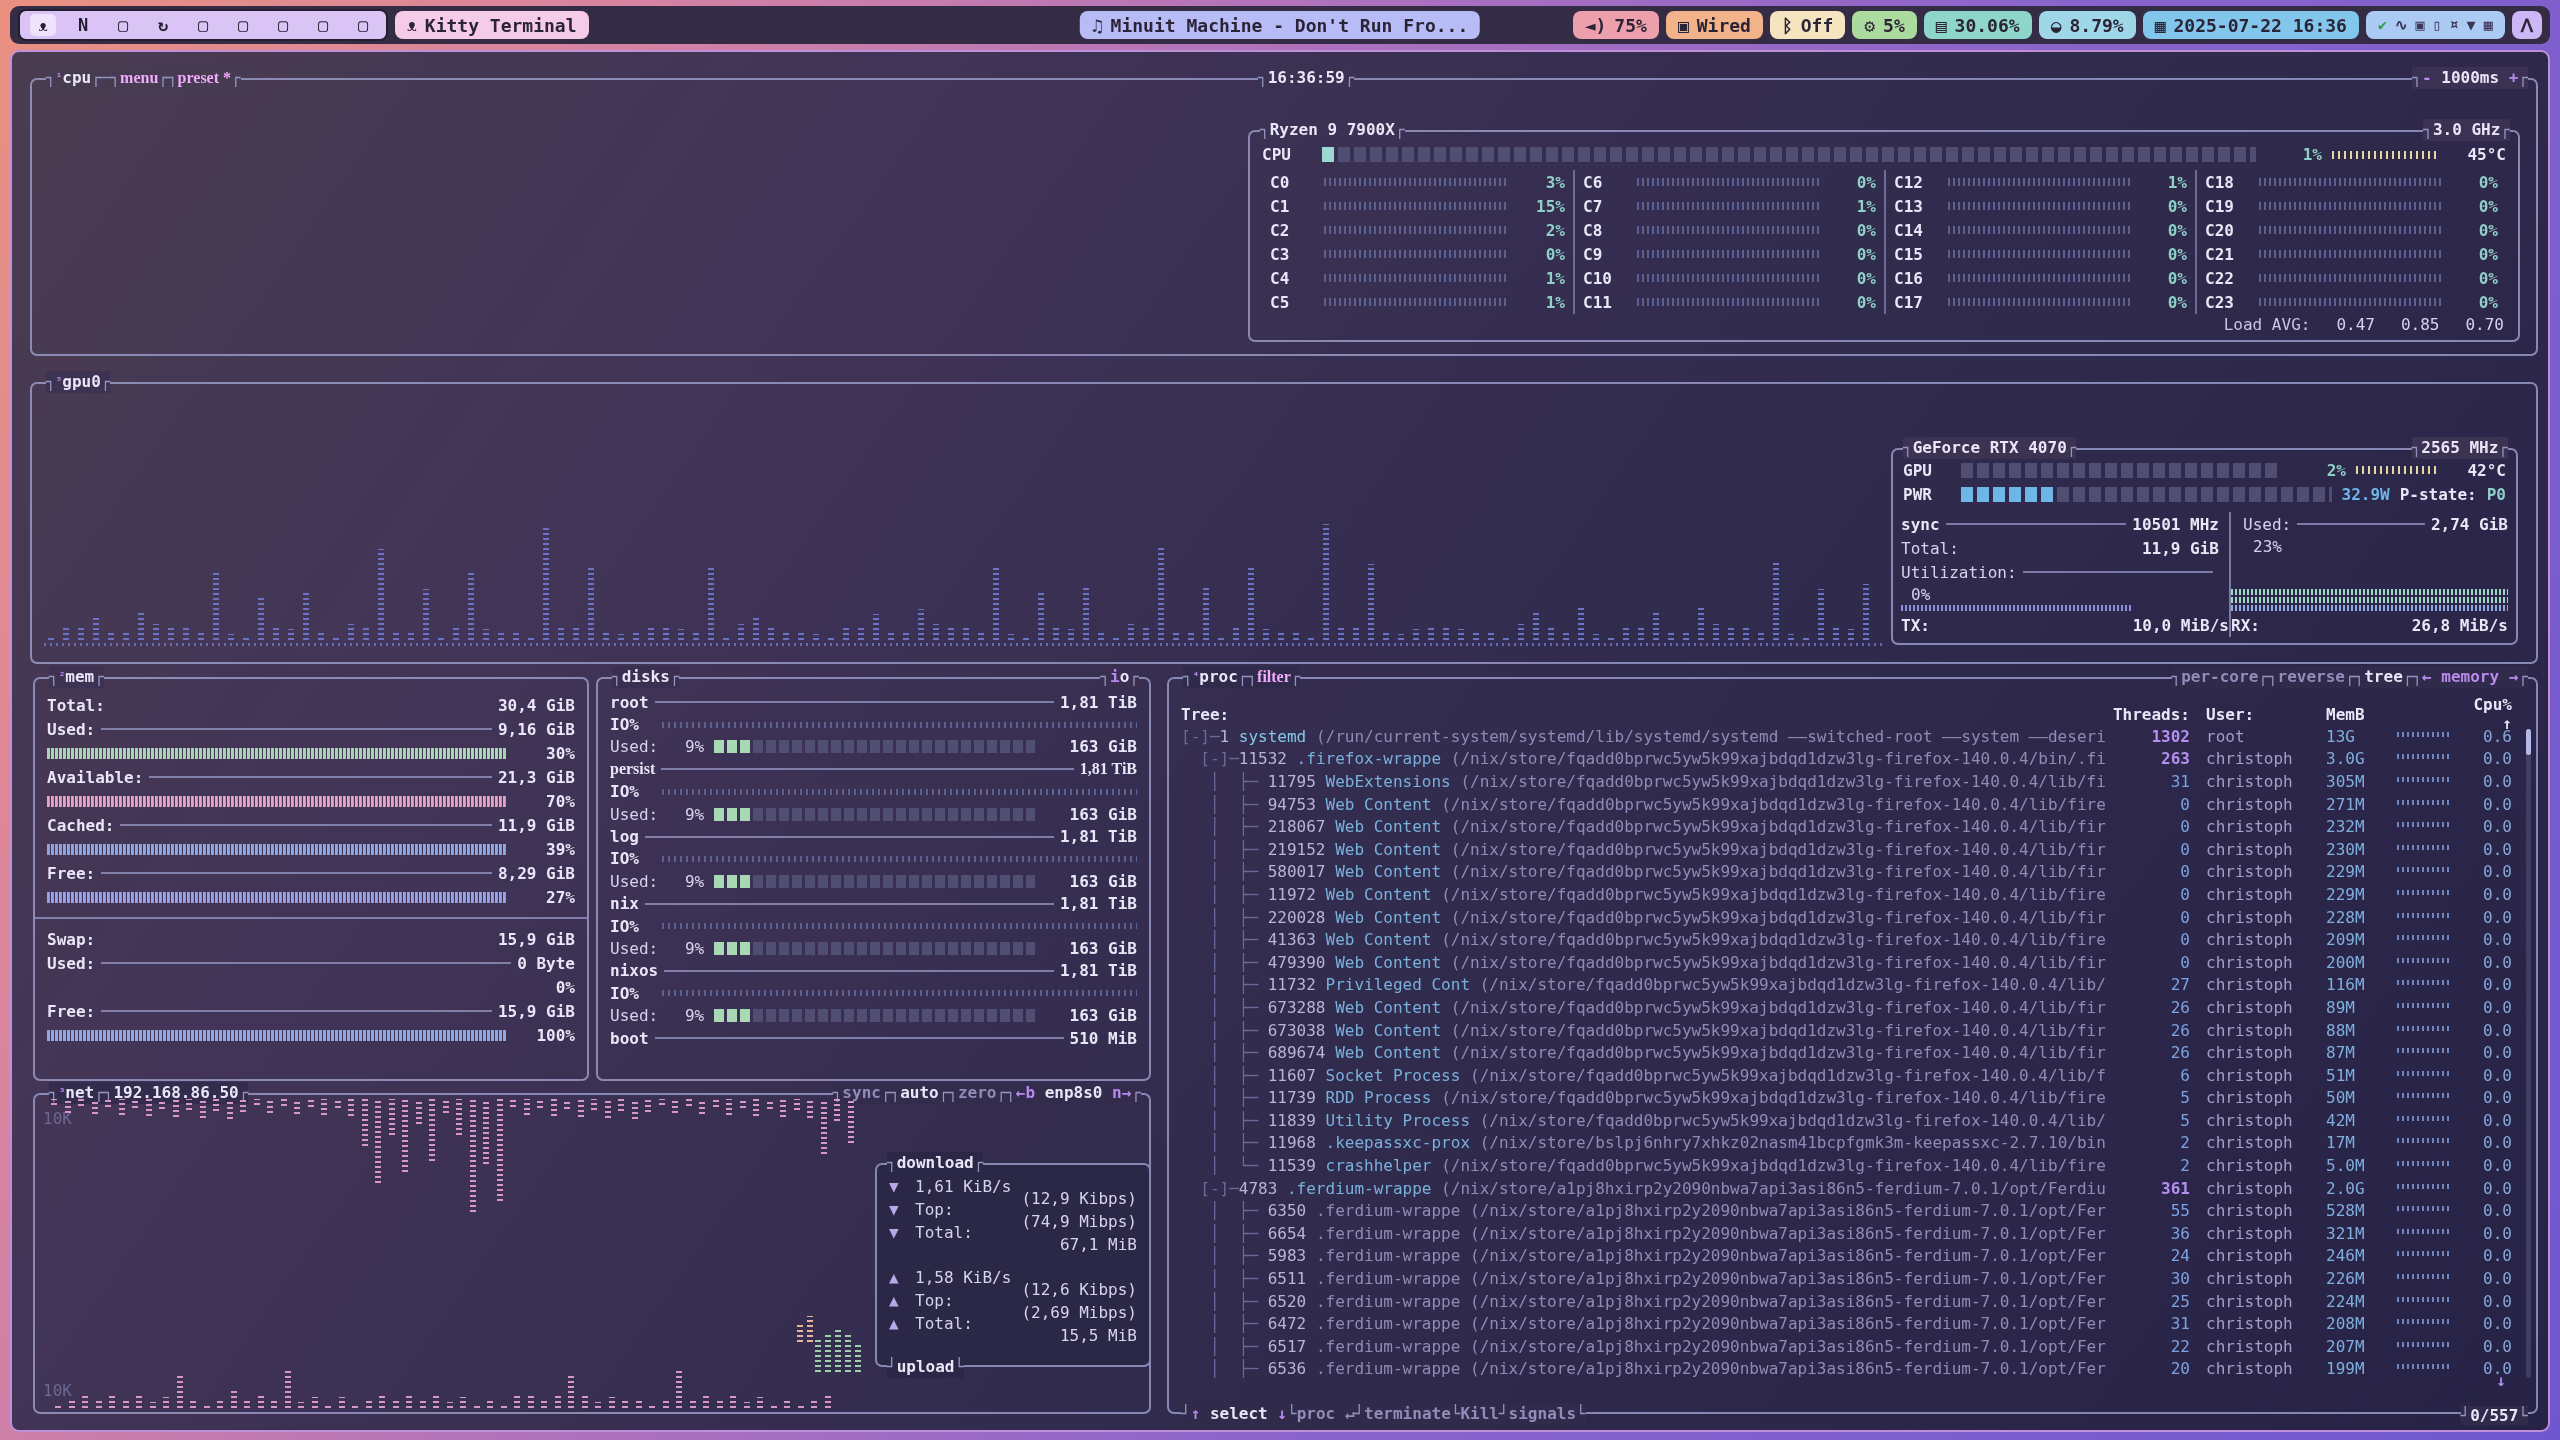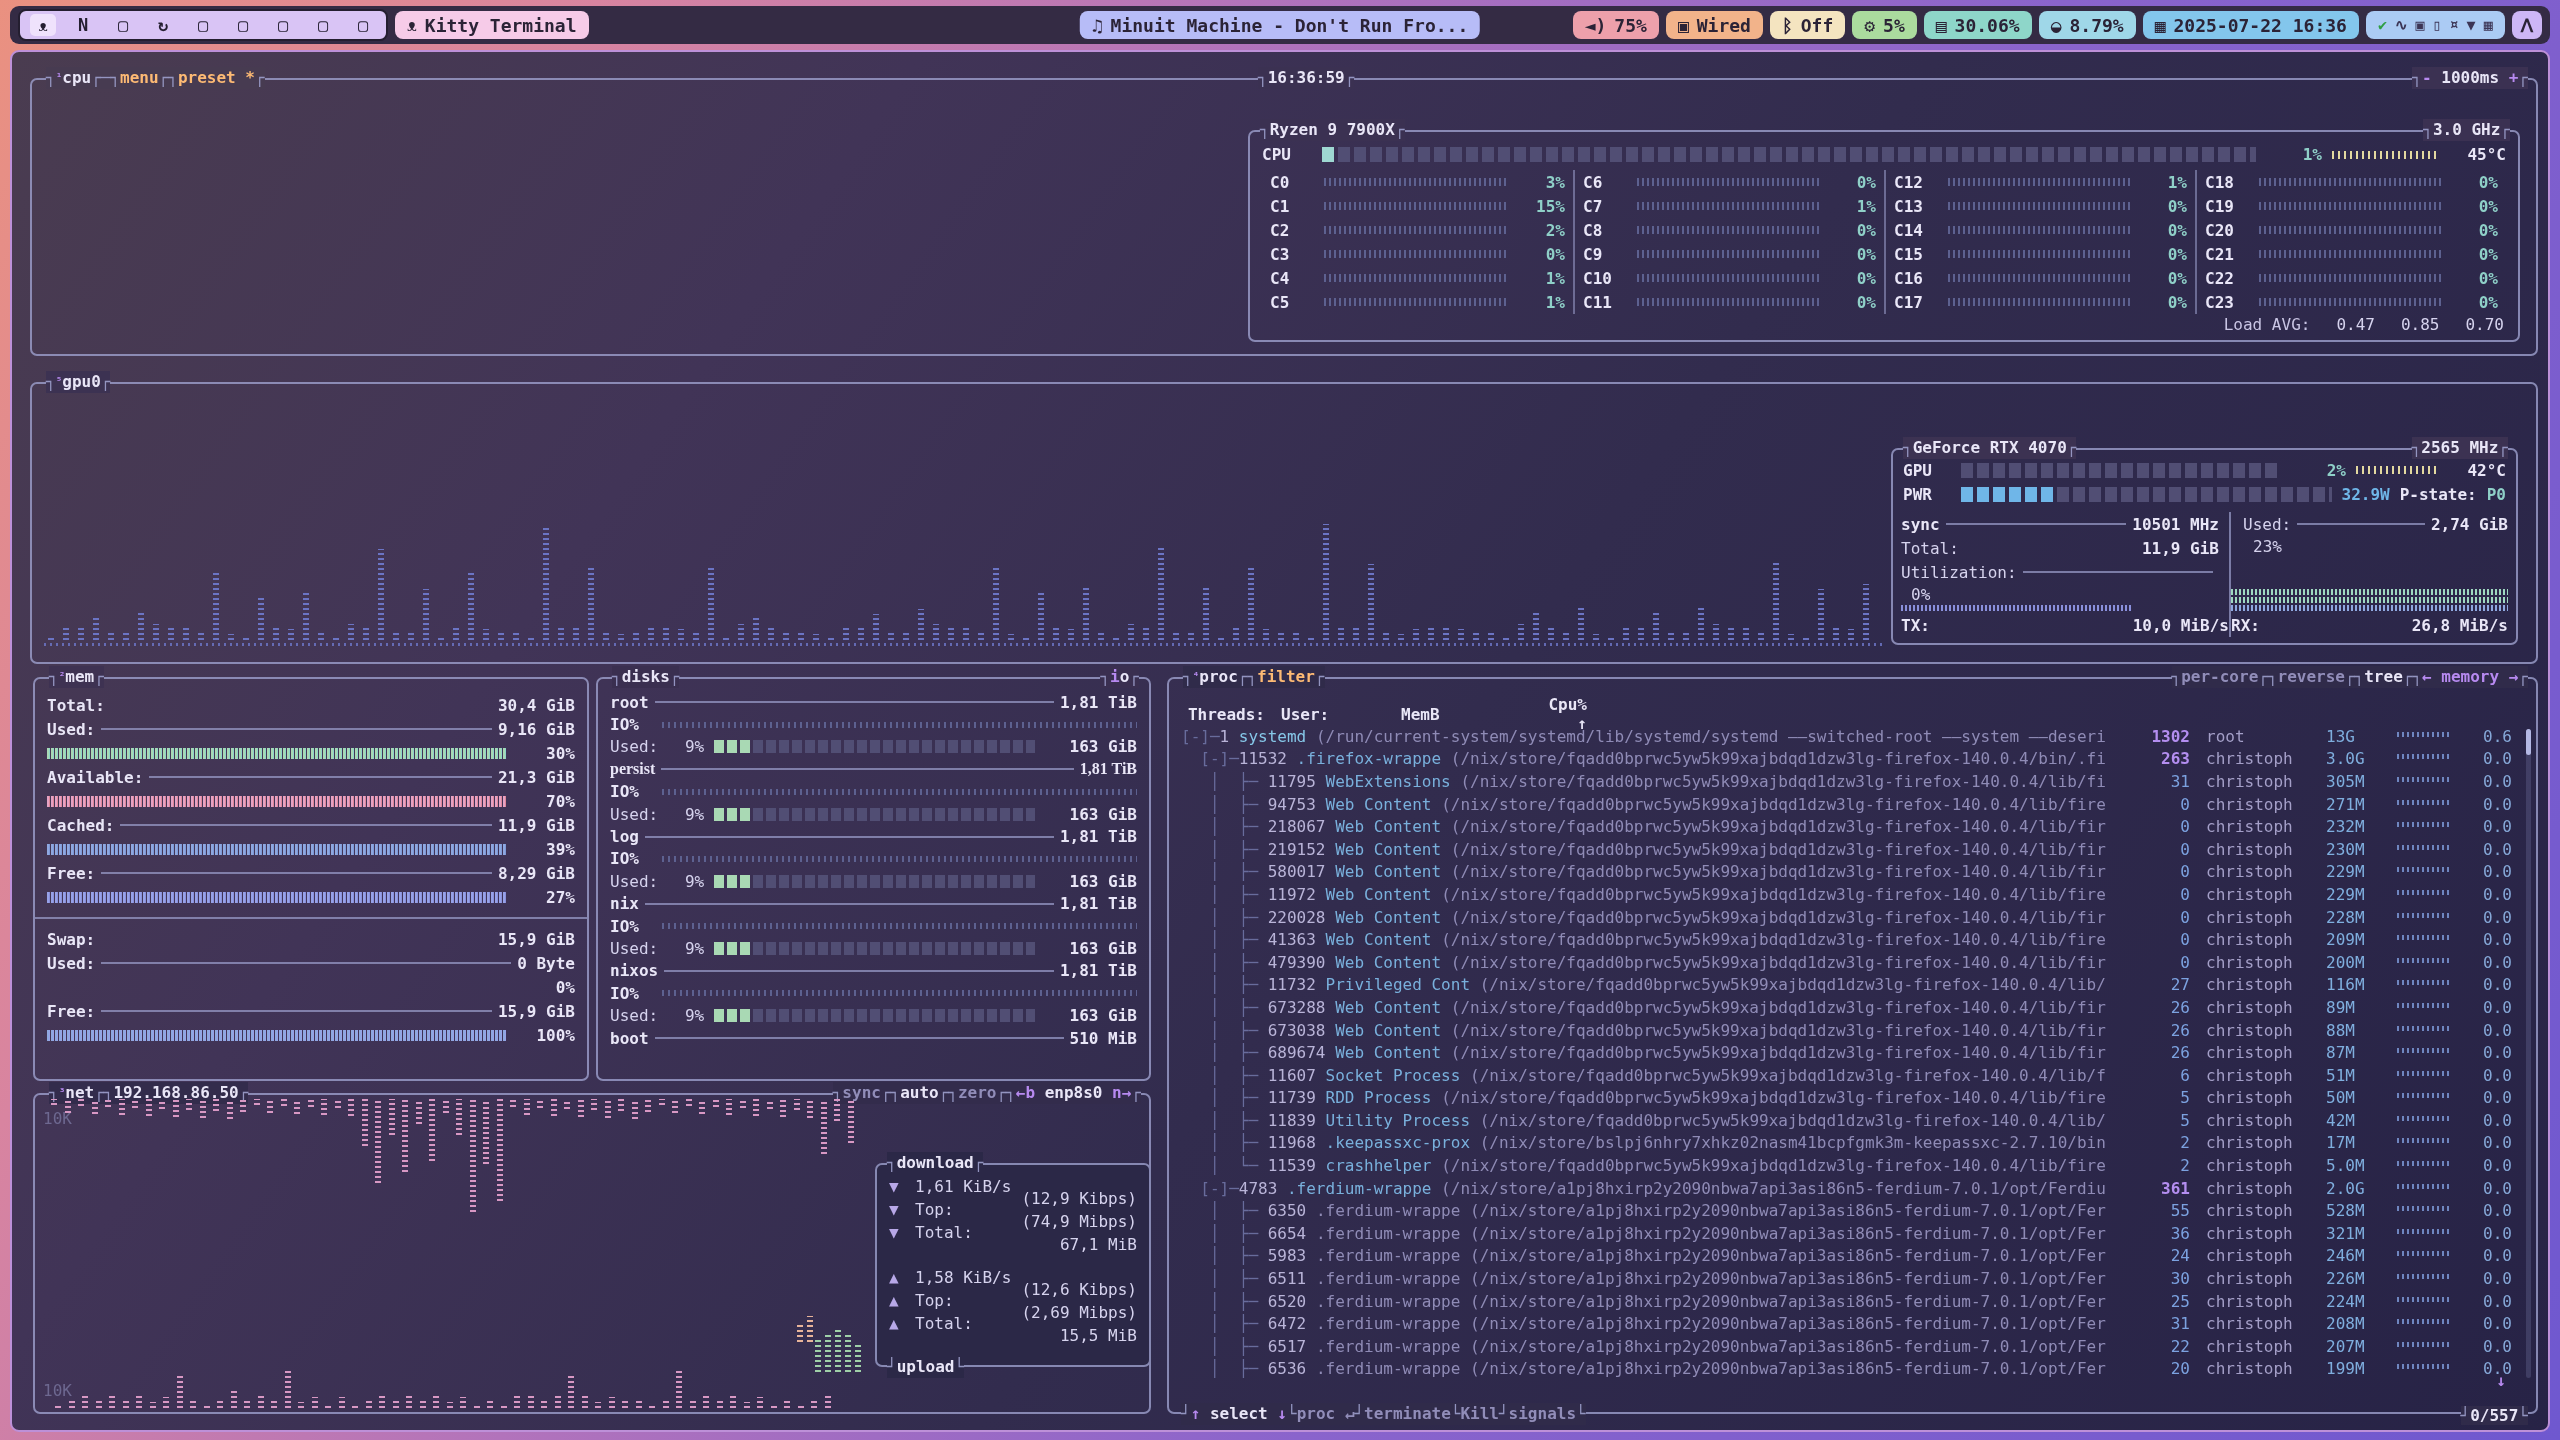--- a/index.html
+++ b/index.html
@@ -21,21 +21,21 @@
   .tray .ti.ok{color:#2f9e44;}
   .bellpill{padding:0 9px;}
   
   .terminal{position:absolute;left:10px;right:10px;top:50px;bottom:8px;border:2px solid #bd90d8;border-radius:9px;
     background:linear-gradient(125deg,#4a3c50 0%,#413457 26%,#322c4e 55%,#272346 100%);
     color:#cfcbe8;font-size:16px;overflow:hidden;}
   .panel,.subpanel{position:absolute;border:2px solid rgba(157,160,205,.8);border-radius:7px;box-sizing:border-box;}
   .btitle{position:absolute;top:-13px;display:flex;align-items:center;font-weight:bold;white-space:pre;line-height:22px;}
   .btitle i{font-style:normal;font-weight:normal;color:rgba(157,160,205,.9);}
   .btitle b{color:#e9e6f7;}
-  .btitle .btn{color:#fdba74;cursor:pointer;}
+  .btitle .btn{color:#f0abfc;cursor:pointer;font-family:Liberation Serif, serif;}
   .btitle .grey{color:#918db9;font-weight:bold;}
   .sup{font-size:11px;vertical-align:top;color:#b78af0;font-weight:bold;line-height:14px;}
   .acc{color:#b78af0;}
   .wh{color:#e9e6f7;font-weight:bold;}
   .bg-cpu{background:#473b51;}.bg-cpu2{background:#3b3152;}.bg-gpu{background:#3c3252;}
   .bg-mem{background:#3e3252;}.bg-dsk{background:#3a2f50;}.bg-net{background:#332c4c;}
   .bg-prc{background:#302b4a;}.bg-dl{background:#2b2847;}
   
   .gcol{position:absolute;width:6px;}
   .dotline{position:absolute;left:6px;right:6px;height:3px;
@@ -876,20 +876,21 @@
     </div>
 
     <div class="panel" style="left:1155px;top:625px;width:1371px;height:737px;">
       <div class="btitle bg-prc" style="left:14px">
         <i>┐</i><span class="sup">⁴</span><b>proc</b><i>┌┐</i><span class="btn">filter</span><i>┌</i>
       </div>
       <div class="btitle bg-prc" style="right:8px">
         <i>┐</i><span class="grey">per-core</span><i>┌┐</i><span class="grey">reverse</span><i>┌┐</i><b>tree</b><i>┌┐</i><span class="acc">← memory →</span><i>┌</i>
       </div>
       <div class="phead" style="position:absolute;left:12px;right:24px;top:16px;">
+        <span class="c-cmd">Tree:</span>
         <span class="c-th" style="color:#e9e6f7">Threads:</span>
         <span class="c-user" style="color:#e9e6f7">User:</span>
         <span class="c-mem" style="color:#e9e6f7">MemB</span>
         <span class="c-meter"></span>
         <span class="c-cpu" style="color:#e9e6f7">Cpu% ↑</span>
       </div>
       <div id="procRows" style="position:absolute;left:12px;right:24px;top:46px;">
           <div class="prow"><span class="c-cmd"><span class="tree">[-]─</span><span class="pid">1</span> <span class="pname top">systemd</span> <span class="cmd">(/run/current-system/systemd/lib/systemd/systemd ——switched-root ——system ——deserializ)</span></span><span class="c-th hl">1302</span><span class="c-user">root</span><span class="c-mem">13G</span><span class="c-meter"><span class="mdots"></span></span><span class="c-cpu">0.6</span></div>
           <div class="prow"><span class="c-cmd"><span class="tree">  [-]─</span><span class="pid">11532</span> <span class="pname">.firefox-wrappe</span> <span class="cmd">(/nix/store/fqadd0bprwc5yw5k99xajbdqd1dzw3lg-firefox-140.0.4/bin/.firef)</span></span><span class="c-th hl">263</span><span class="c-user">christoph</span><span class="c-mem">3.0G</span><span class="c-meter"><span class="mdots"></span></span><span class="c-cpu">0.0</span></div>
           <div class="prow"><span class="c-cmd"><span class="tree">   │  ├─ </span><span class="pid">11795</span> <span class="pname">WebExtensions</span> <span class="cmd">(/nix/store/fqadd0bprwc5yw5k99xajbdqd1dzw3lg-firefox-140.0.4/lib/firef)</span></span><span class="c-th">31</span><span class="c-user">christoph</span><span class="c-mem">305M</span><span class="c-meter"><span class="mdots"></span></span><span class="c-cpu">0.0</span></div>

